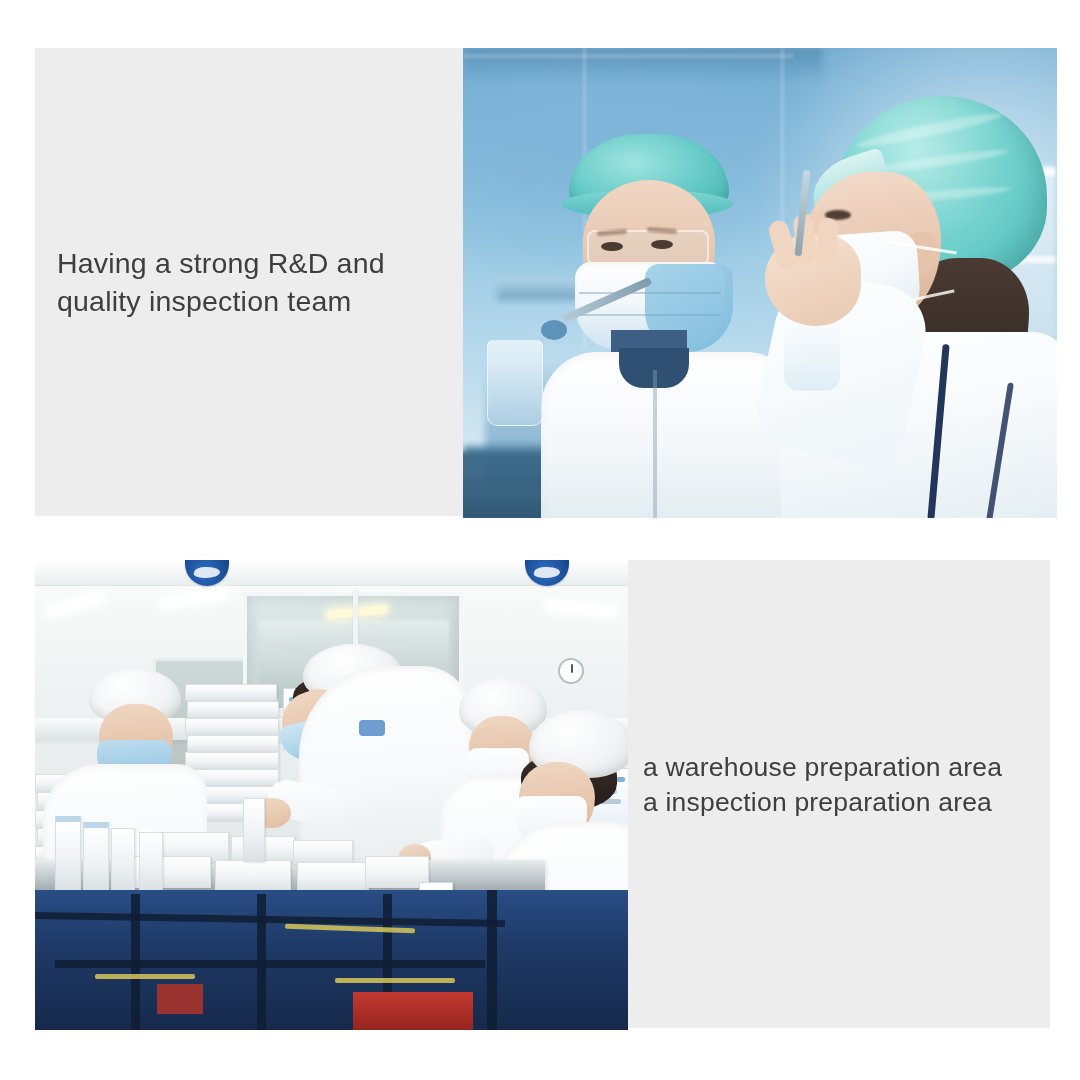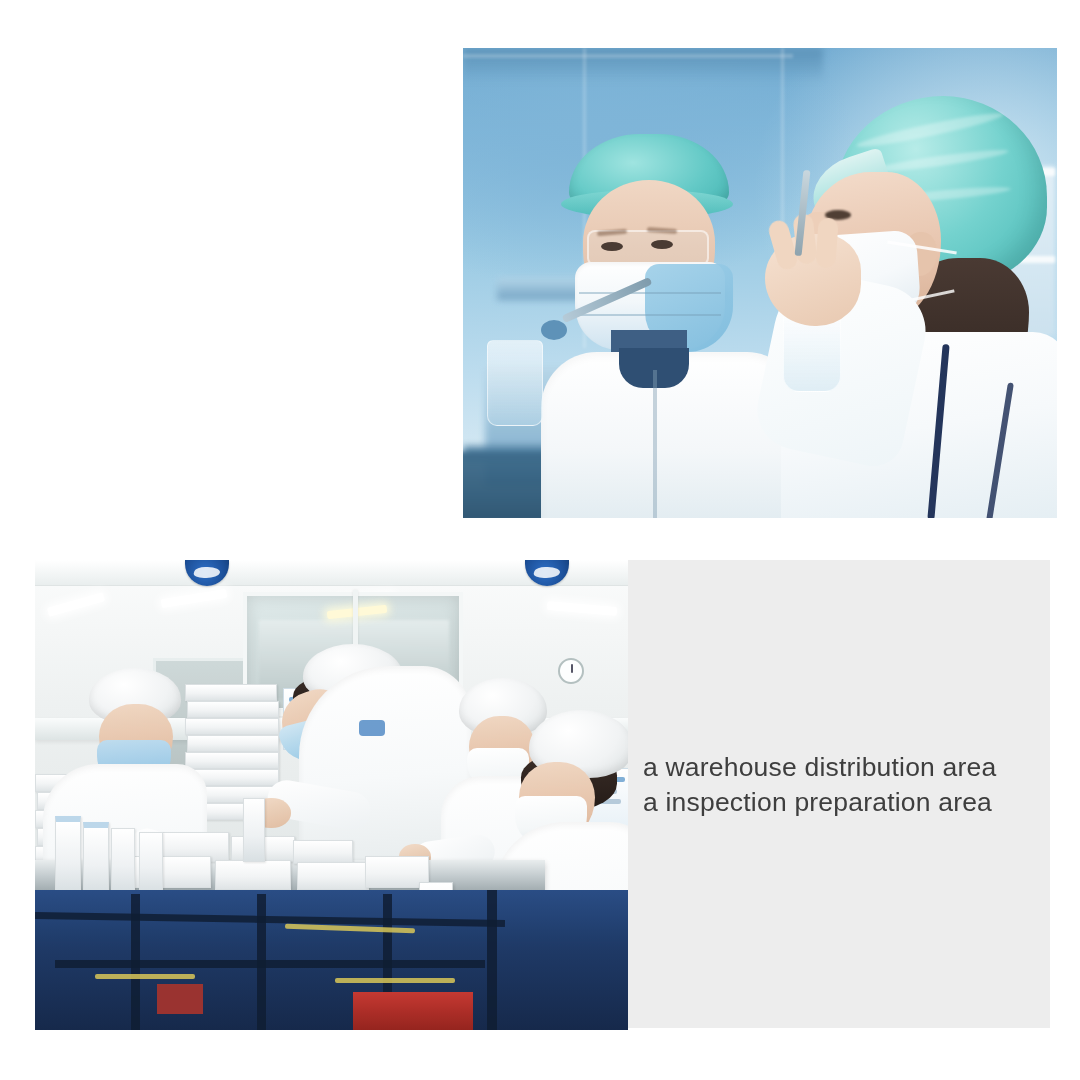--- a/index.html
+++ b/index.html
@@ -656,20 +656,24 @@
   
   .soften { filter: blur(.45px) saturate(1.02); }
 </style>
 </head>
 <body>
 
 <div class="page">
 
   <div class="block-top">
 
+    <div class="panel-gray top-caption-panel">
+      <div class="caption top-caption"><span>Having a strong R&amp;D and</span>
+<span>quality inspection team</span></div>
+    </div>
 
     <div class="photo photo-top">
       <div class="lab-scene photo-blur-soft">
 
         <div class="lab-ceiling"></div>
         <div class="lab-seam h1"></div>
         <div class="lab-seam v1"></div>
         <div class="lab-seam v2"></div>
 
         <div class="lab-shelf s1"></div>
@@ -867,19 +871,19 @@
         <div class="wh-yellow y1"></div>
         <div class="wh-yellow y2"></div>
         <div class="wh-yellow y3"></div>
         <div class="wh-redbox"></div>
         <div class="wh-redbox2"></div>
 
       </div>
     </div>
 
     <div class="panel-gray bottom-caption-panel">
-      <div class="caption bottom-caption"><span>a warehouse distribution area</span>
+      <div class="caption bottom-caption"><span>a warehouse preparation area</span>
 <span>a inspection preparation area</span></div>
     </div>
 
   </div>
 
 </div>
 
 </body></html>

